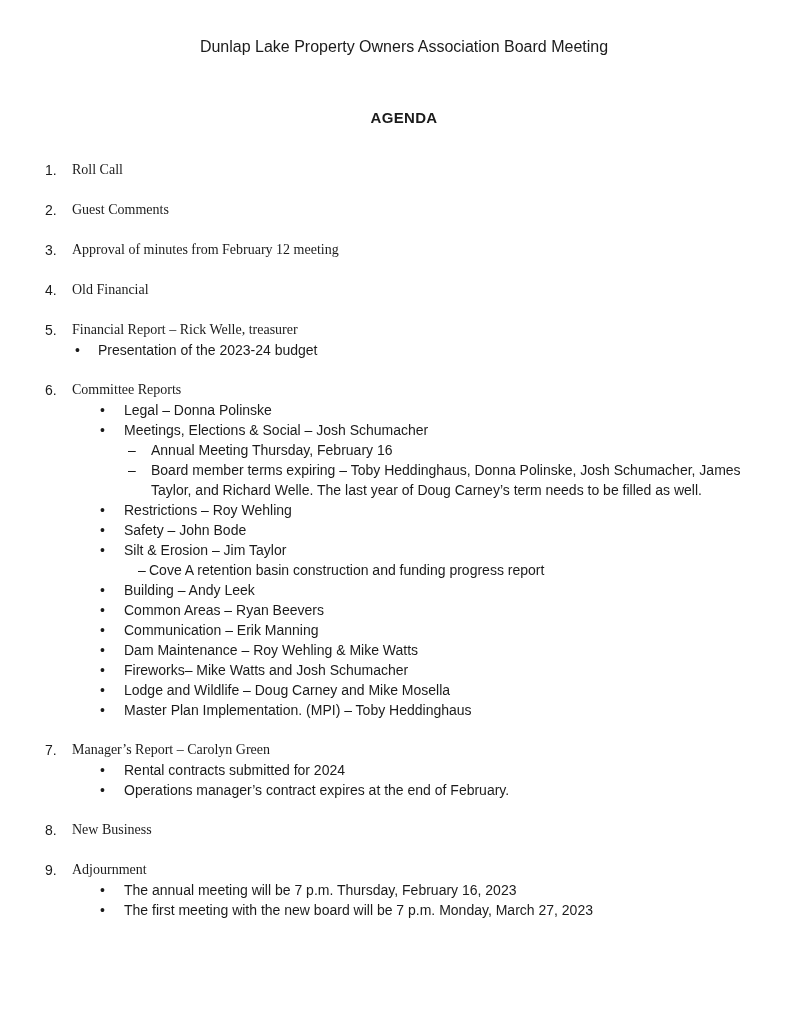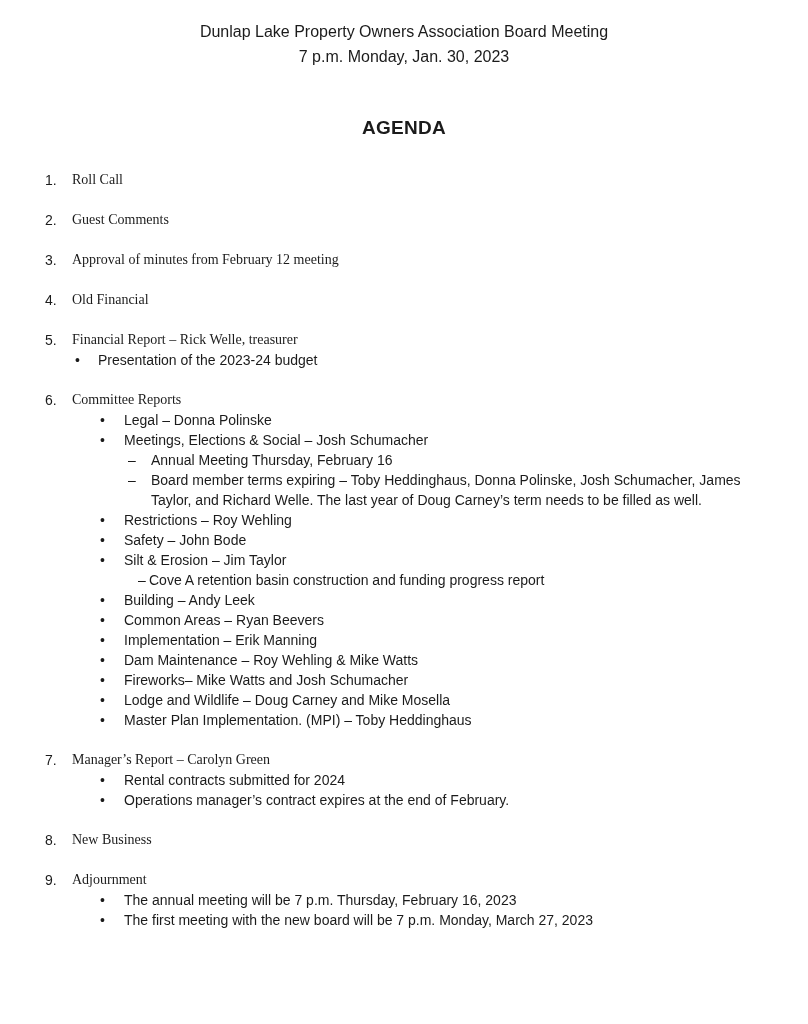--- a/index.html
+++ b/index.html
@@ -5,29 +5,29 @@
   html,body{margin:0;padding:0;background:#ffffff;}
   .page{
     position:relative;
     width:808px;height:1024px;
     background:#ffffff;
     color:#1b1b1b;
     font-family:"Liberation Sans", sans-serif;
     overflow:hidden;
   }
   .header{
-    padding-top:19px;
+    padding-top:34px;
     text-align:center;
     font-size:16px;
     line-height:25px;
   }
   .agenda-heading{
     margin-top:47px;
     text-align:center;
-    font-size:19px;
+    font-size:15px;
     font-weight:700;
     line-height:24px;
     letter-spacing:.3px;
   }
   .agenda-list{
     margin:30px 45px 0 45px;
     width:718px;
     font-size:14px;
     line-height:20px;
   }
@@ -46,21 +46,20 @@
   .sub.dash-sm{margin-left:93px;}
   .sub.dash-sm > .marker{width:11px;}
   .sub-text{flex:1;}
 </style>
 </head>
 <body>
 
 <div class="page">
   <div class="header">
     <div>Dunlap Lake Property Owners Association Board Meeting</div>
-    <div>7 p.m. Monday, Jan. 30, 2023</div>
   </div>
 
   <div class="agenda-heading">AGENDA</div>
 
   <div class="agenda-list">
       <div class="agenda-item">
         <div class="item-row">
           <span class="num">1.</span>
           <span class="item-text">Roll Call</span>
         </div>
@@ -133,21 +132,21 @@
         <div class="sub bullet">
           <span class="marker">•</span>
           <span class="sub-text">Building – Andy Leek</span>
         </div>
         <div class="sub bullet">
           <span class="marker">•</span>
           <span class="sub-text">Common Areas – Ryan Beevers</span>
         </div>
         <div class="sub bullet">
           <span class="marker">•</span>
-          <span class="sub-text">Implementation – Erik Manning</span>
+          <span class="sub-text">Communication – Erik Manning</span>
         </div>
         <div class="sub bullet">
           <span class="marker">•</span>
           <span class="sub-text">Dam Maintenance – Roy Wehling &amp; Mike Watts</span>
         </div>
         <div class="sub bullet">
           <span class="marker">•</span>
           <span class="sub-text">Fireworks– Mike Watts and Josh Schumacher</span>
         </div>
         <div class="sub bullet">

